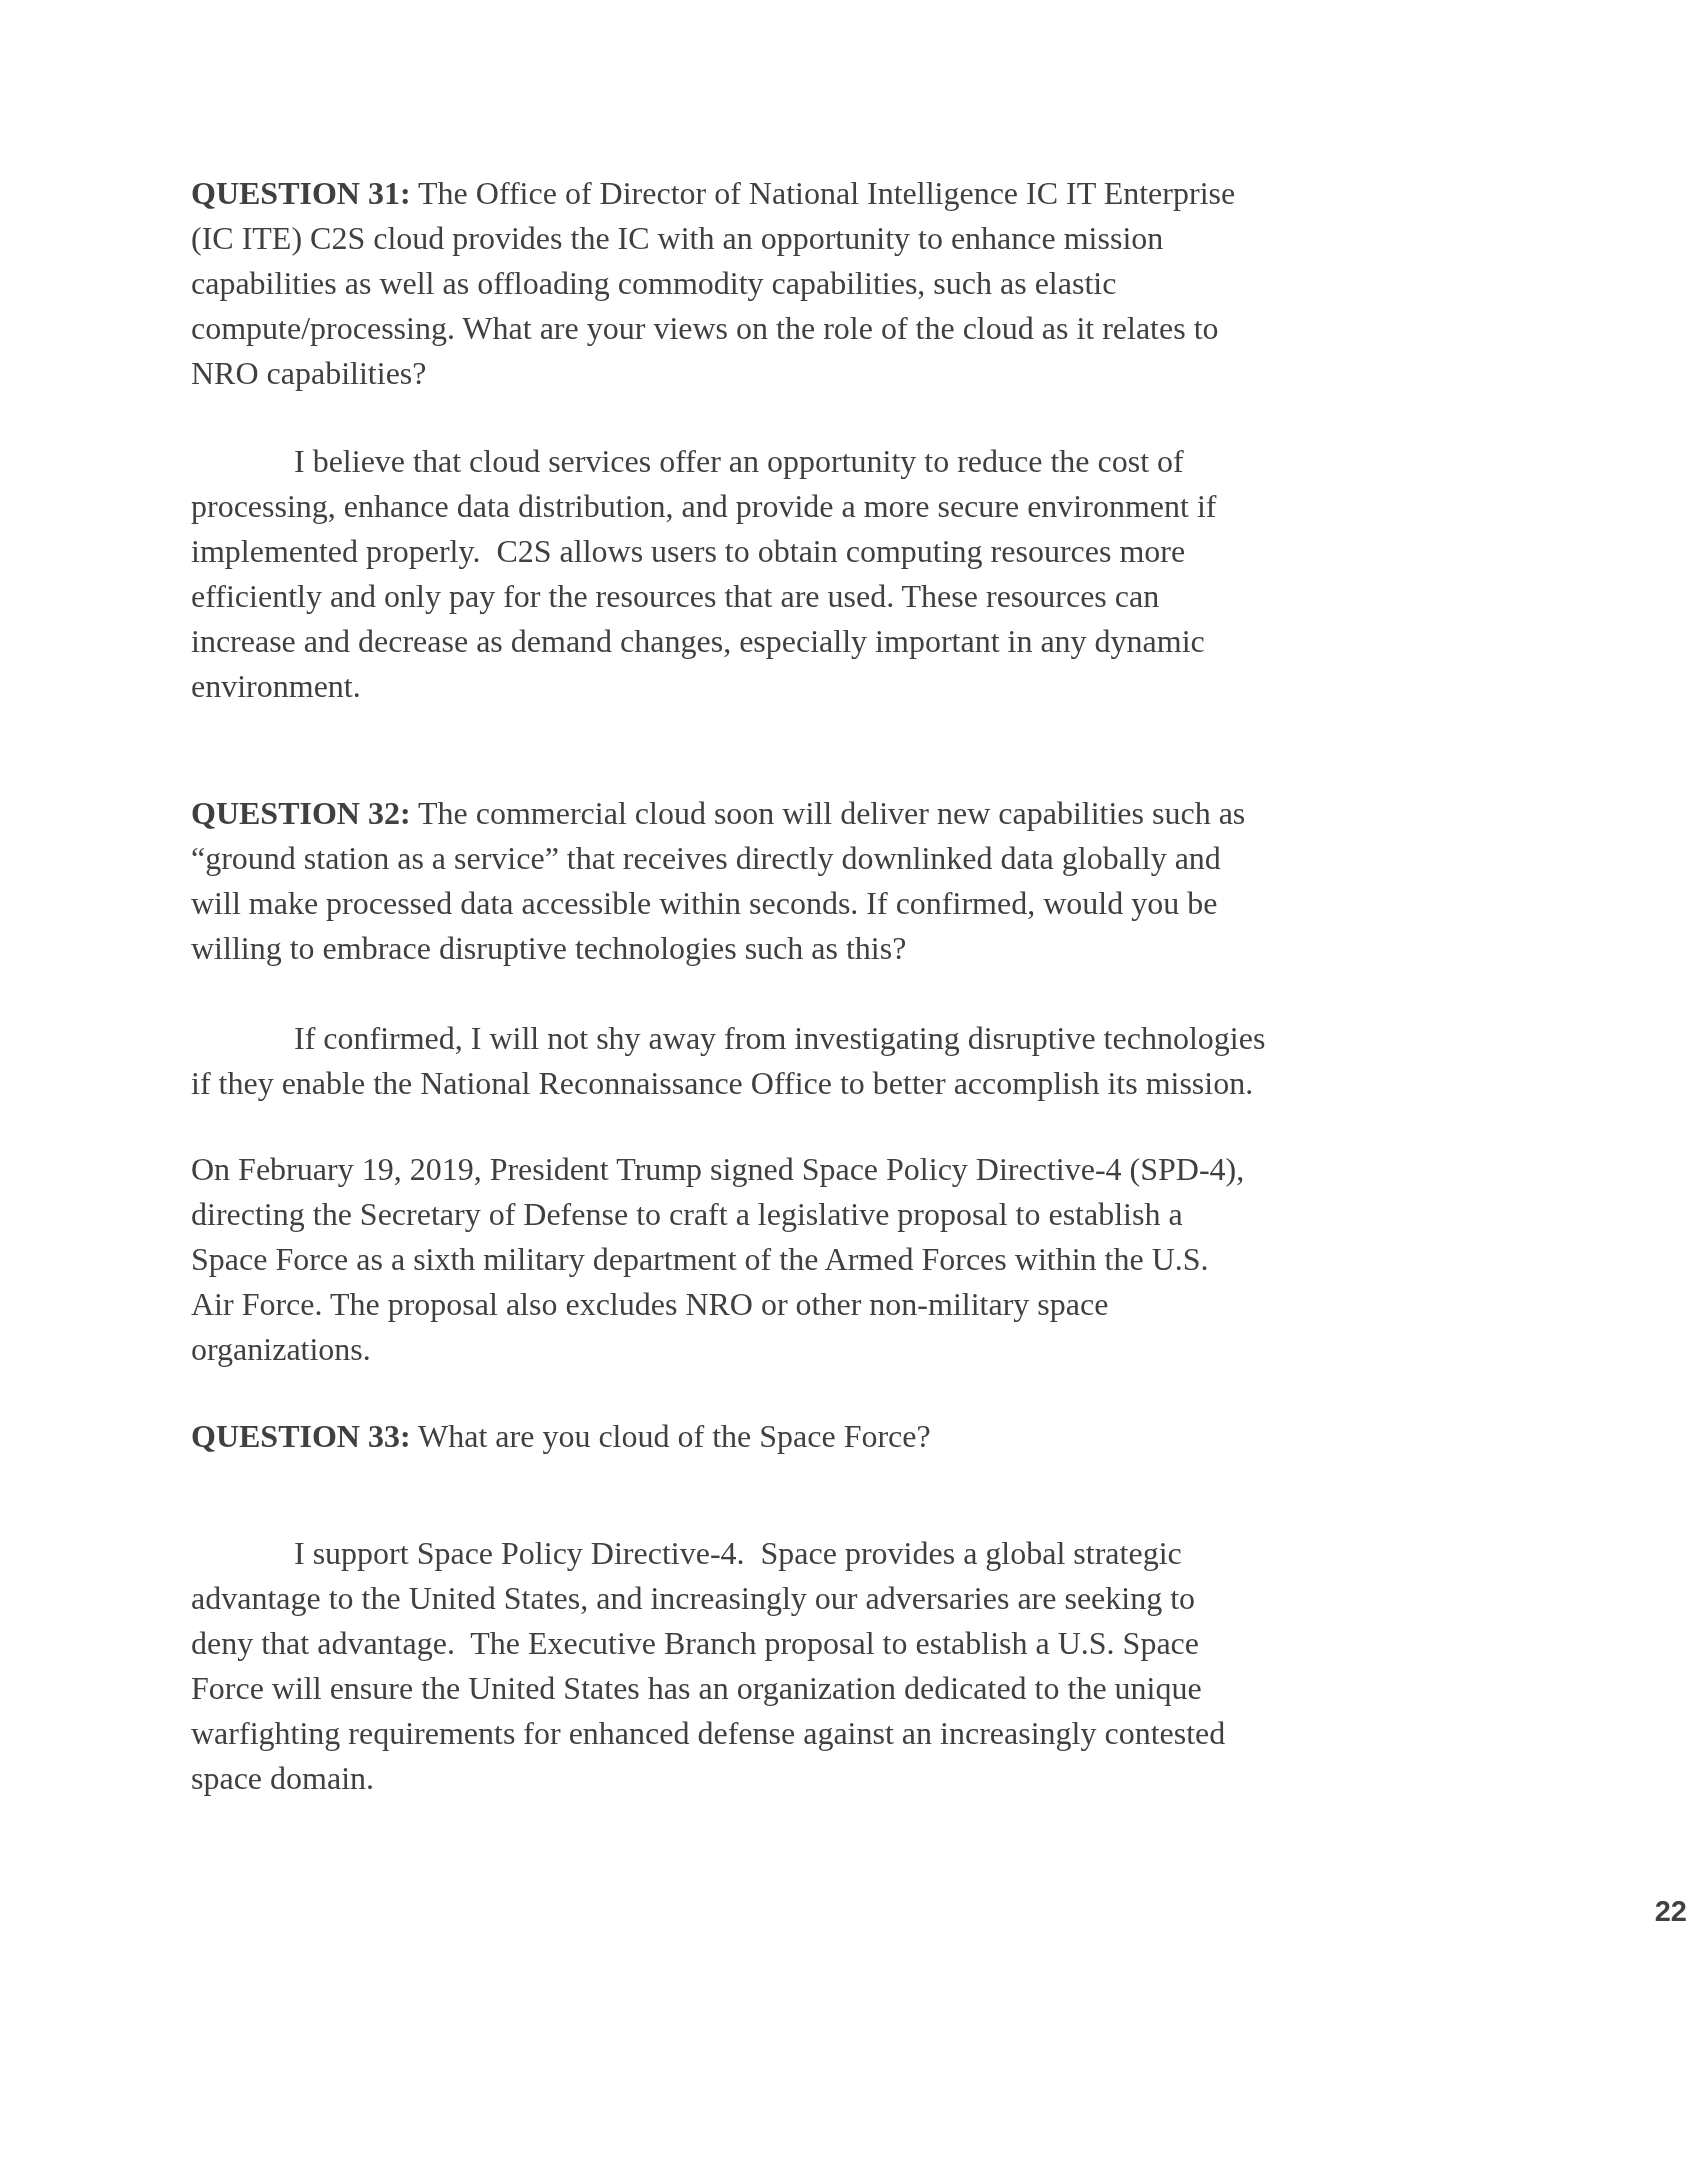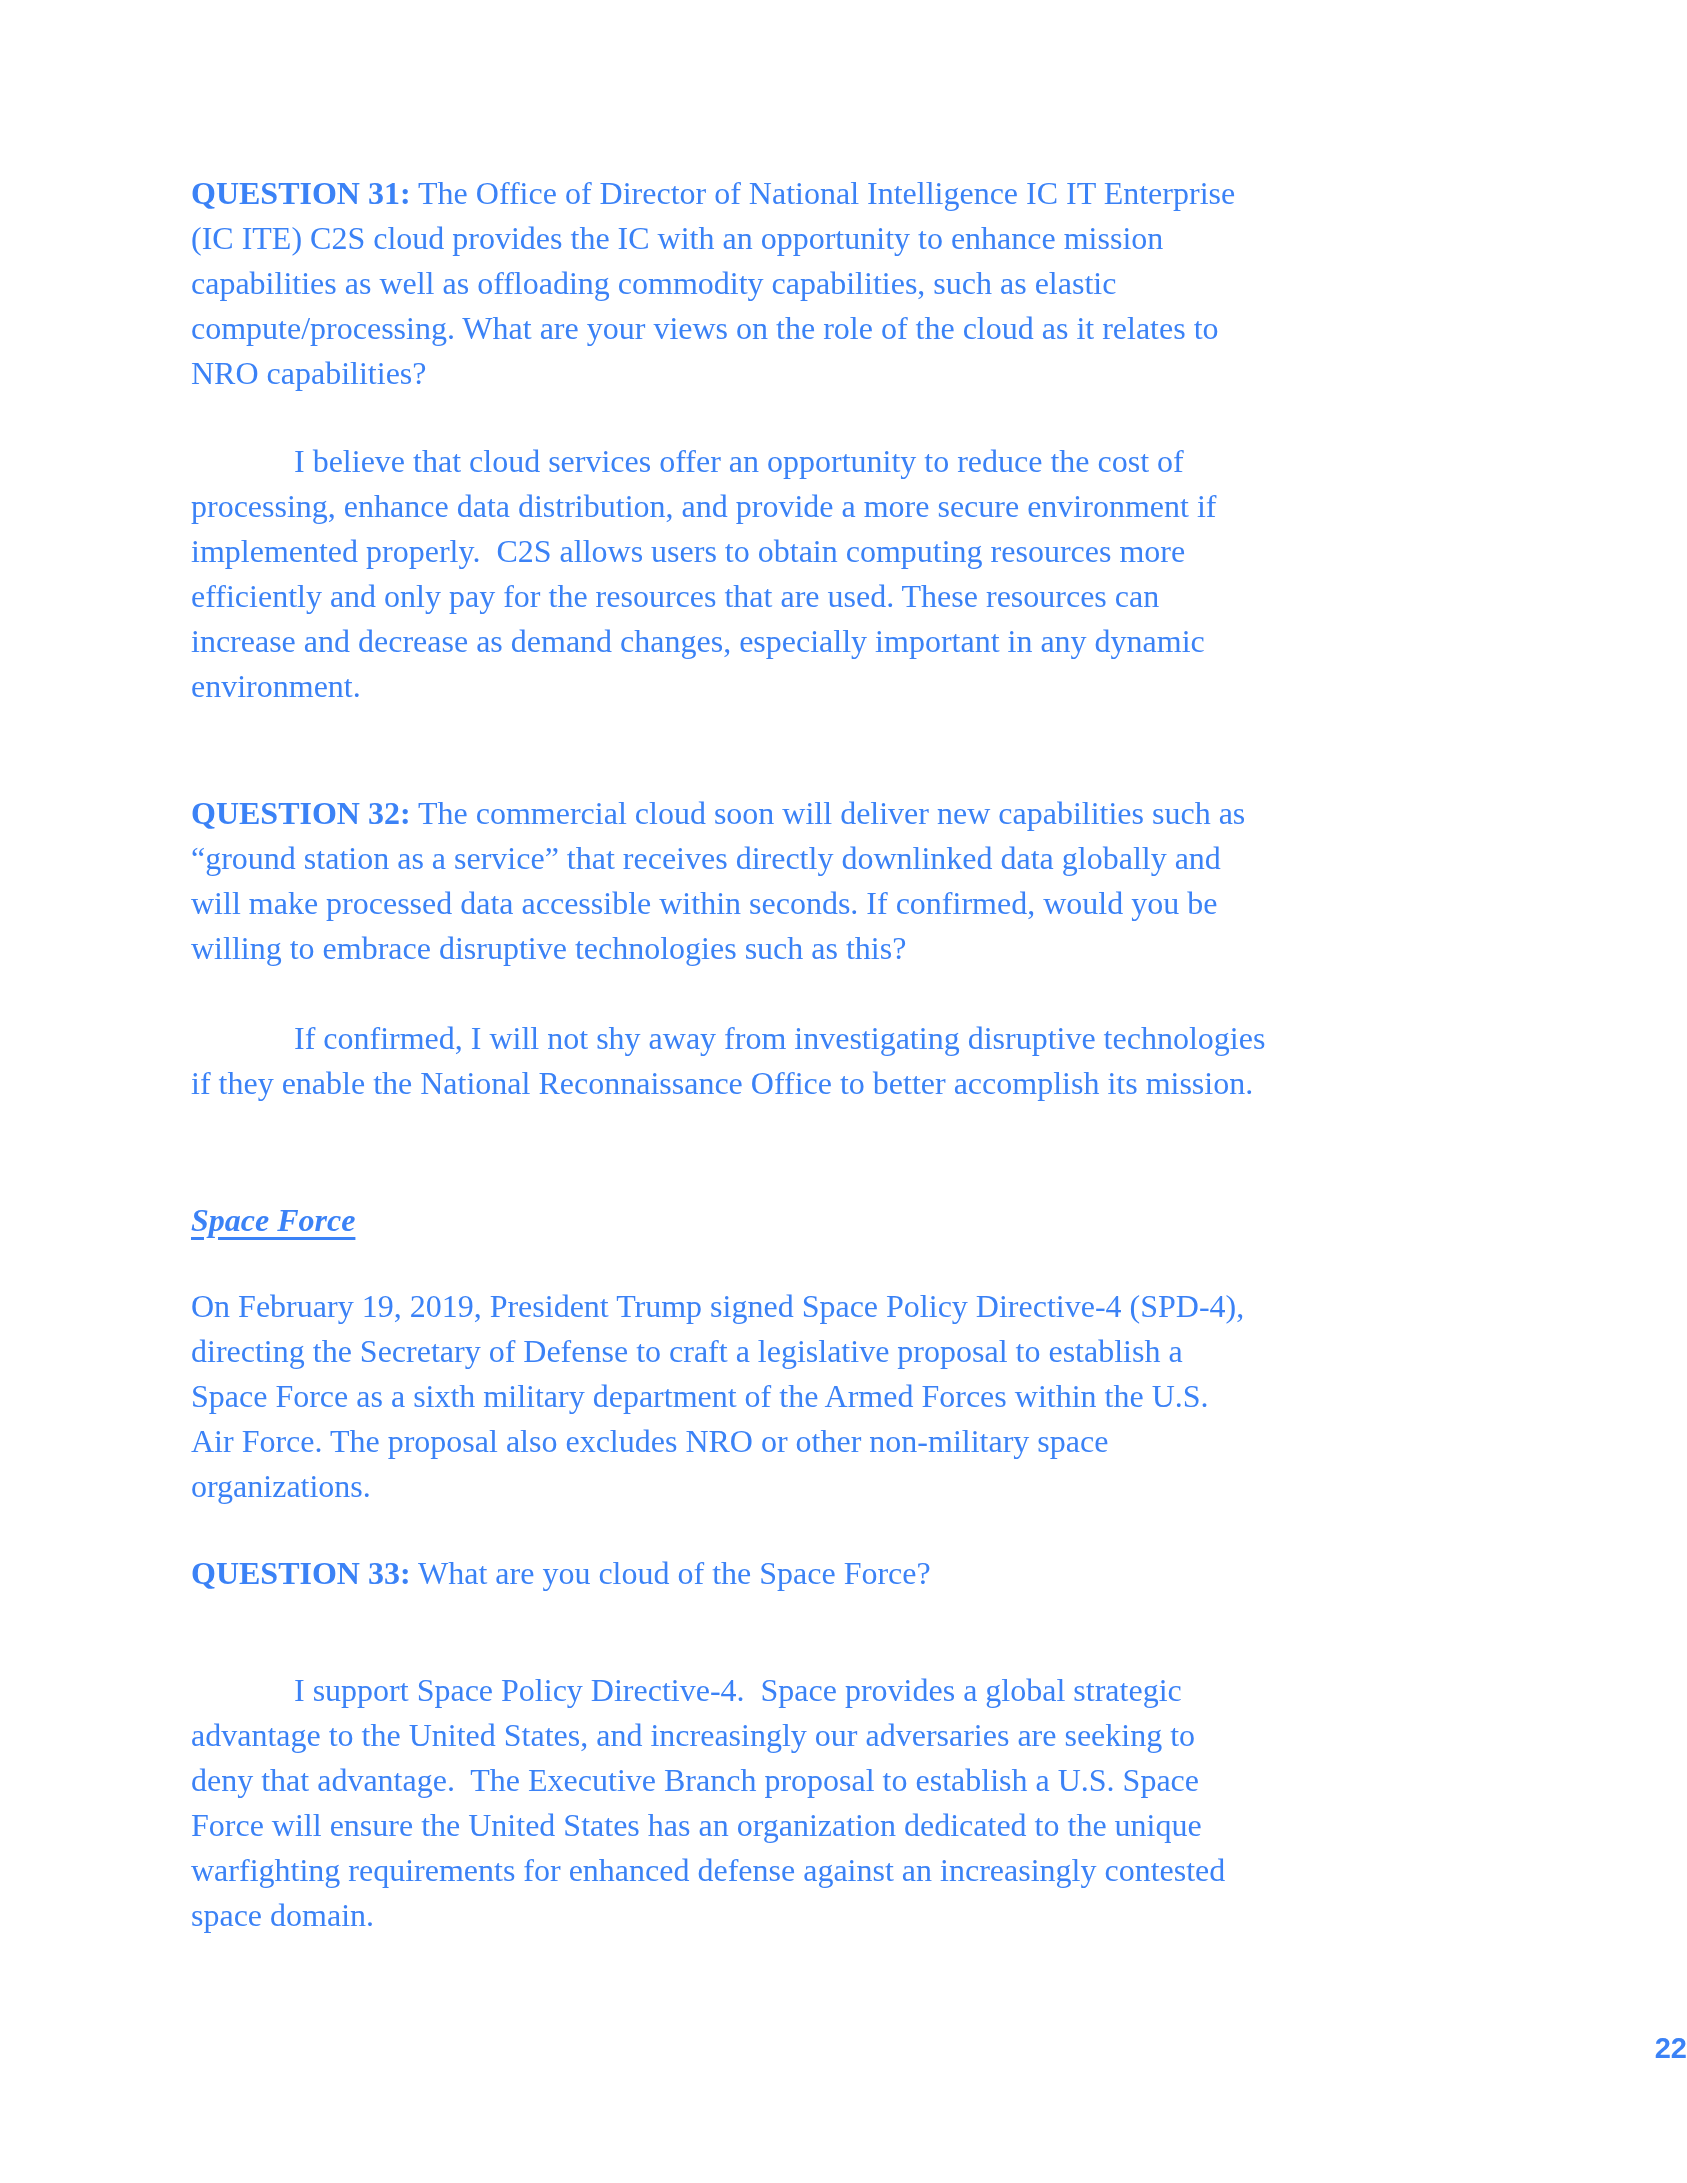--- a/index.html
+++ b/index.html
@@ -5,21 +5,21 @@
   html, body {
     margin: 0;
     padding: 0;
     background: #ffffff;
   }
   .page {
     position: relative;
     width: 1687px;
     height: 2183px;
     background: #ffffff;
-    color: #3b82f6;
+    color: #404040;
     font-family: "Liberation Serif", "DejaVu Serif", serif;
     font-size: 32px;
     line-height: 45px;
     overflow: hidden;
   }
   .content {
     padding-top: 171px;
   }
   .para {
     margin: 0 0 0 191px;
@@ -83,21 +83,20 @@
 environment.</span></p>
 
     <p class="para m-question32"><strong class="qlabel">QUESTION 32:</strong> <span class="ptext">The commercial cloud soon will deliver new capabilities such as
 “ground station as a service” that receives directly downlinked data globally and
 will make processed data accessible within seconds. If confirmed, would you be
 willing to embrace disruptive technologies such as this?</span></p>
 
     <p class="para indent m-answer32"><span class="ptext">If confirmed, I will not shy away from investigating disruptive technologies
 if they enable the National Reconnaissance Office to better accomplish its mission.</span></p>
 
-    <p class="para section-heading m-heading"><span class="ptext">Space Force</span></p>
 
     <p class="para m-spd4"><span class="ptext">On February 19, 2019, President Trump signed Space Policy Directive-4 (SPD-4),
 directing the Secretary of Defense to craft a legislative proposal to establish a
 Space Force as a sixth military department of the Armed Forces within the U.S.
 Air Force. The proposal also excludes NRO or other non-military space
 organizations.</span></p>
 
     <p class="para m-question33"><strong class="qlabel">QUESTION 33:</strong> <span class="ptext">What are you cloud of the Space Force?</span></p>
 
     <p class="para indent m-answer33"><span class="ptext">I support Space Policy Directive-4.  Space provides a global strategic

